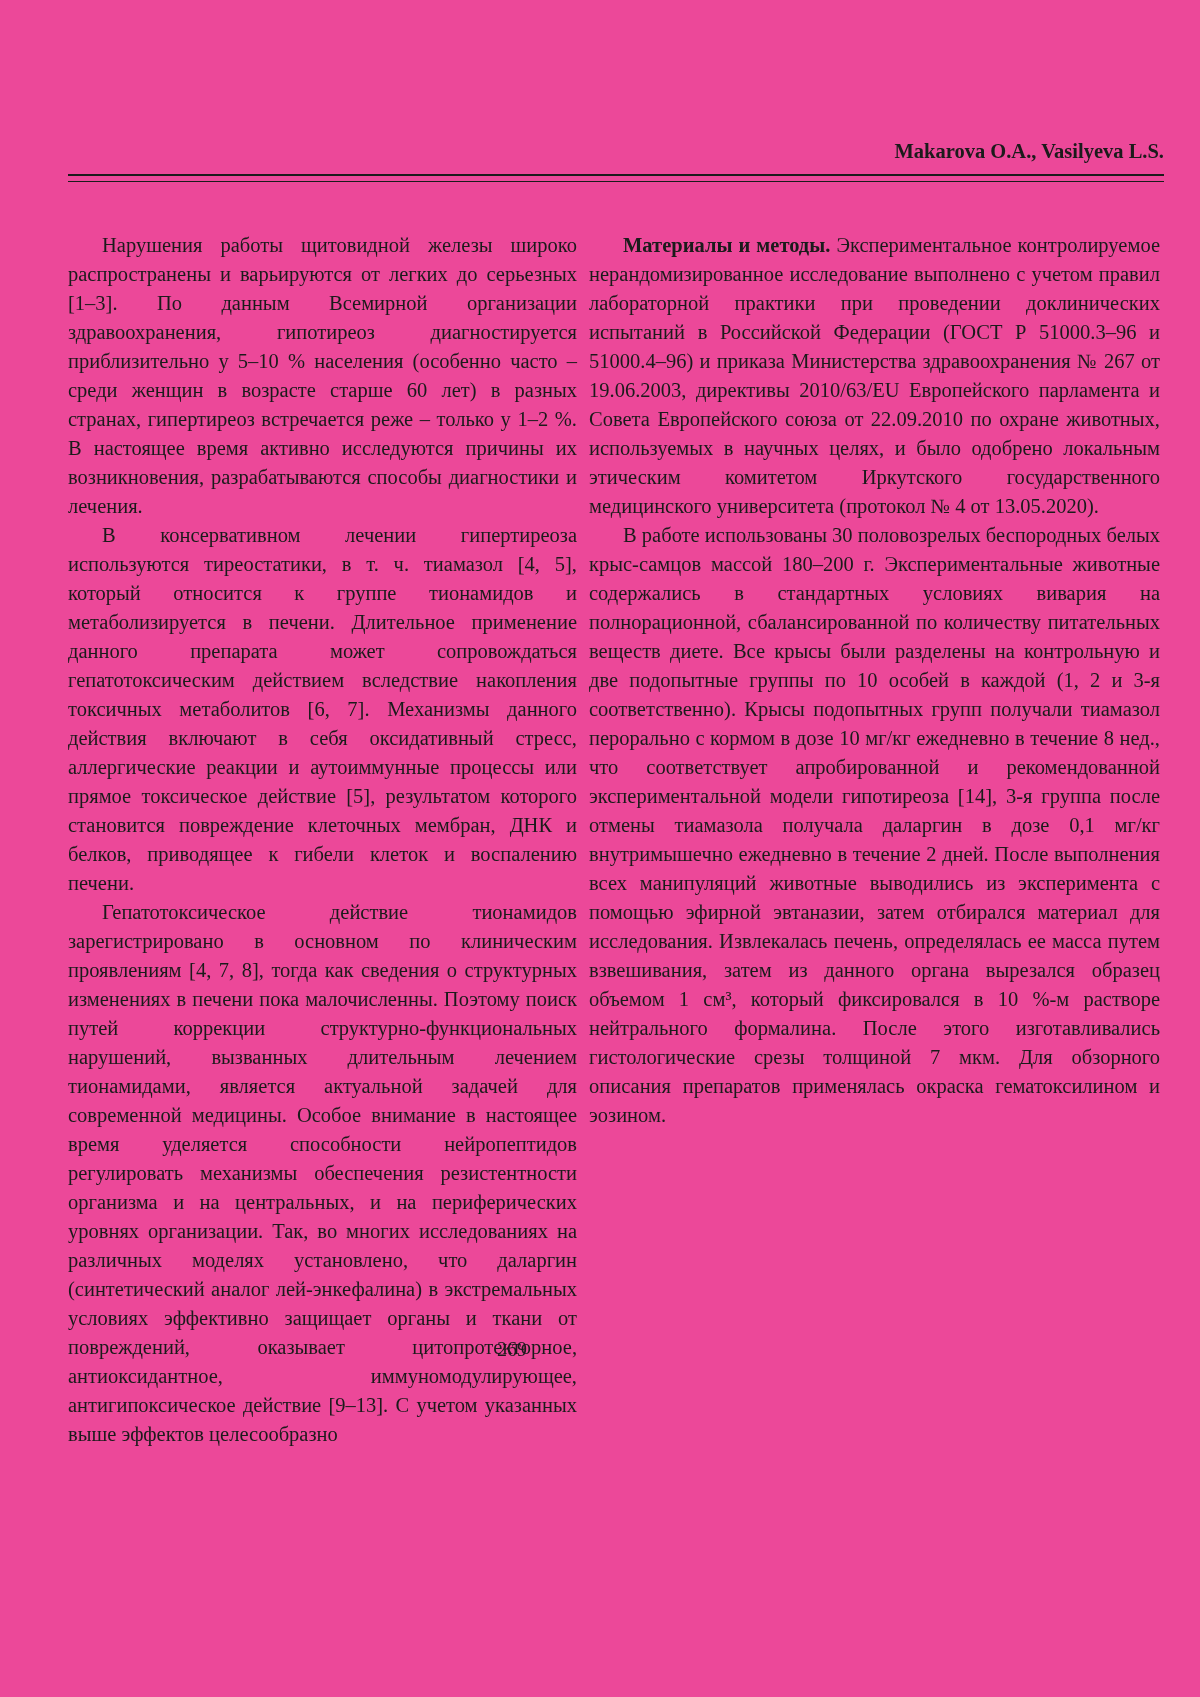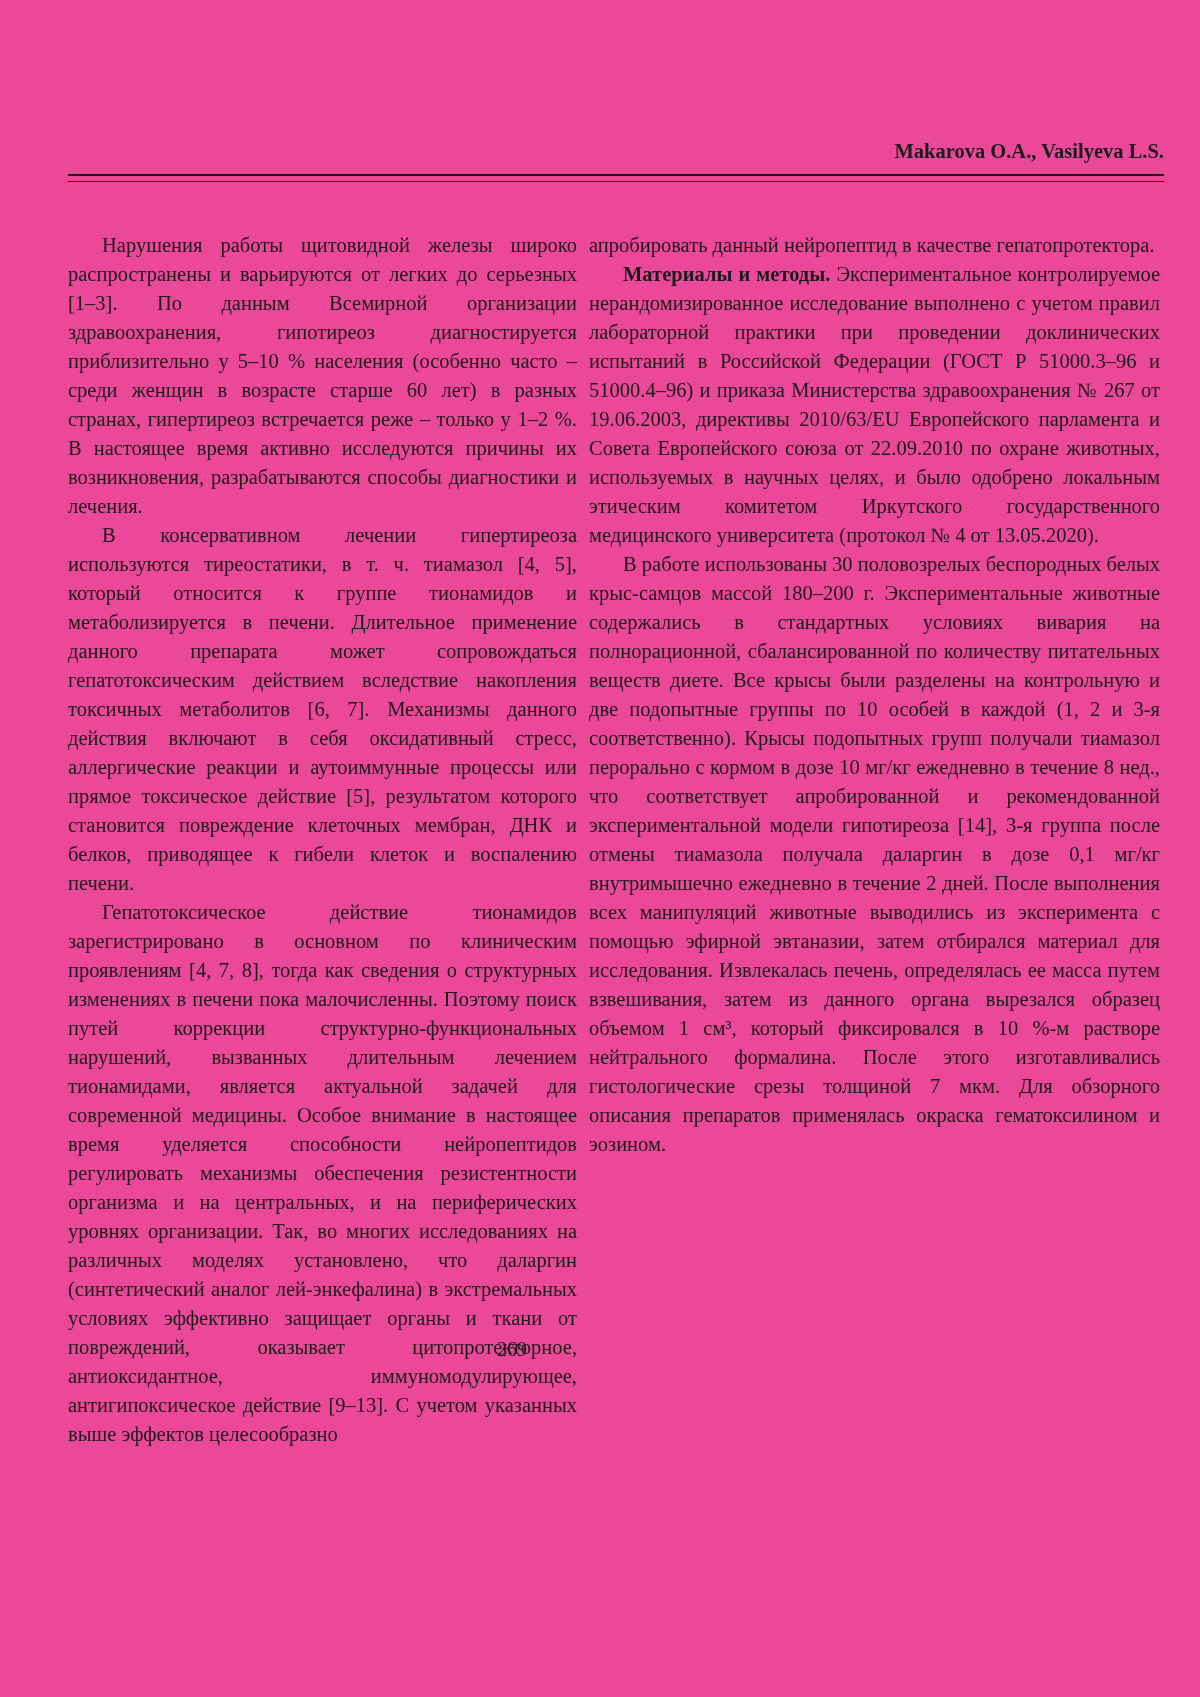--- a/index.html
+++ b/index.html
@@ -65,21 +65,20 @@
 
   <div class="divider"></div>
 
   <div class="columns">
     <div class="column">
         <p class="para">Нарушения работы щитовидной железы широко распространены и варьируются от легких до серьезных [1–3]. По данным Всемирной организации здравоохранения, гипотиреоз диагностируется приблизительно у 5–10 % населения (особенно часто – среди женщин в возрасте старше 60 лет) в разных странах, гипертиреоз встречается реже – только у 1–2 %. В настоящее время активно исследуются причины их возникновения, разрабатываются способы диагностики и лечения.</p>
         <p class="para">В консервативном лечении гипертиреоза используются тиреостатики, в т. ч. тиамазол [4, 5], который относится к группе тионамидов и метаболизируется в печени. Длительное применение данного препарата может сопровождаться гепатотоксическим действием вследствие накопления токсичных метаболитов [6, 7]. Механизмы данного действия включают в себя оксидативный стресс, аллергические реакции и аутоиммунные процессы или прямое токсическое действие [5], результатом которого становится повреждение клеточных мембран, ДНК и белков, приводящее к гибели клеток и воспалению печени.</p>
         <p class="para">Гепатотоксическое действие тионамидов зарегистрировано в основном по клиническим проявлениям [4, 7, 8], тогда как сведения о структурных изменениях в печени пока малочисленны. Поэтому поиск путей коррекции структурно-функциональных нарушений, вызванных длительным лечением тионамидами, является актуальной задачей для современной медицины. Особое внимание в настоящее время уделяется способности нейропептидов регулировать механизмы обеспечения резистентности организма и на центральных, и на периферических уровнях организации. Так, во многих исследованиях на различных моделях установлено, что даларгин (синтетический аналог лей-энкефалина) в экстремальных условиях эффективно защищает органы и ткани от повреждений, оказывает цитопротекторное, антиоксидантное, иммуномодулирующее, антигипоксическое действие [9–13]. С учетом указанных выше эффектов целесообразно</p>
       </div>
     <div class="column">
-        <p class="para no-indent">апробировать данный нейропептид в качестве гепатопротектора.</p>
         <p class="para"><span class="lead">Материалы и методы.</span> Экспериментальное контролируемое нерандомизированное исследование выполнено с учетом правил лабораторной практики при проведении доклинических испытаний в Российской Федерации (ГОСТ Р 51000.3–96 и 51000.4–96) и приказа Министерства здравоохранения № 267 от 19.06.2003, директивы 2010/63/EU Европейского парламента и Совета Европейского союза от 22.09.2010 по охране животных, используемых в научных целях, и было одобрено локальным этическим комитетом Иркутского государственного медицинского университета (протокол № 4 от 13.05.2020).</p>
         <p class="para">В работе использованы 30 половозрелых беспородных белых крыс-самцов массой 180–200 г. Экспериментальные животные содержались в стандартных условиях вивария на полнорационной, сбалансированной по количеству питательных веществ диете. Все крысы были разделены на контрольную и две подопытные группы по 10 особей в каждой (1, 2 и 3-я соответственно). Крысы подопытных групп получали тиамазол перорально с кормом в дозе 10 мг/кг ежедневно в течение 8 нед., что соответствует апробированной и рекомендованной экспериментальной модели гипотиреоза [14], 3-я группа после отмены тиамазола получала даларгин в дозе 0,1 мг/кг внутримышечно ежедневно в течение 2 дней. После выполнения всех манипуляций животные выводились из эксперимента с помощью эфирной эвтаназии, затем отбирался материал для исследования. Извлекалась печень, определялась ее масса путем взвешивания, затем из данного органа вырезался образец объемом 1 см³, который фиксировался в 10 %-м растворе нейтрального формалина. После этого изготавливались гистологические срезы толщиной 7 мкм. Для обзорного описания препаратов применялась окраска гематоксилином и эозином.</p>
       </div>
   </div>
 
   <div class="page-number">269</div>
 
 </div>
 
 </body></html>

